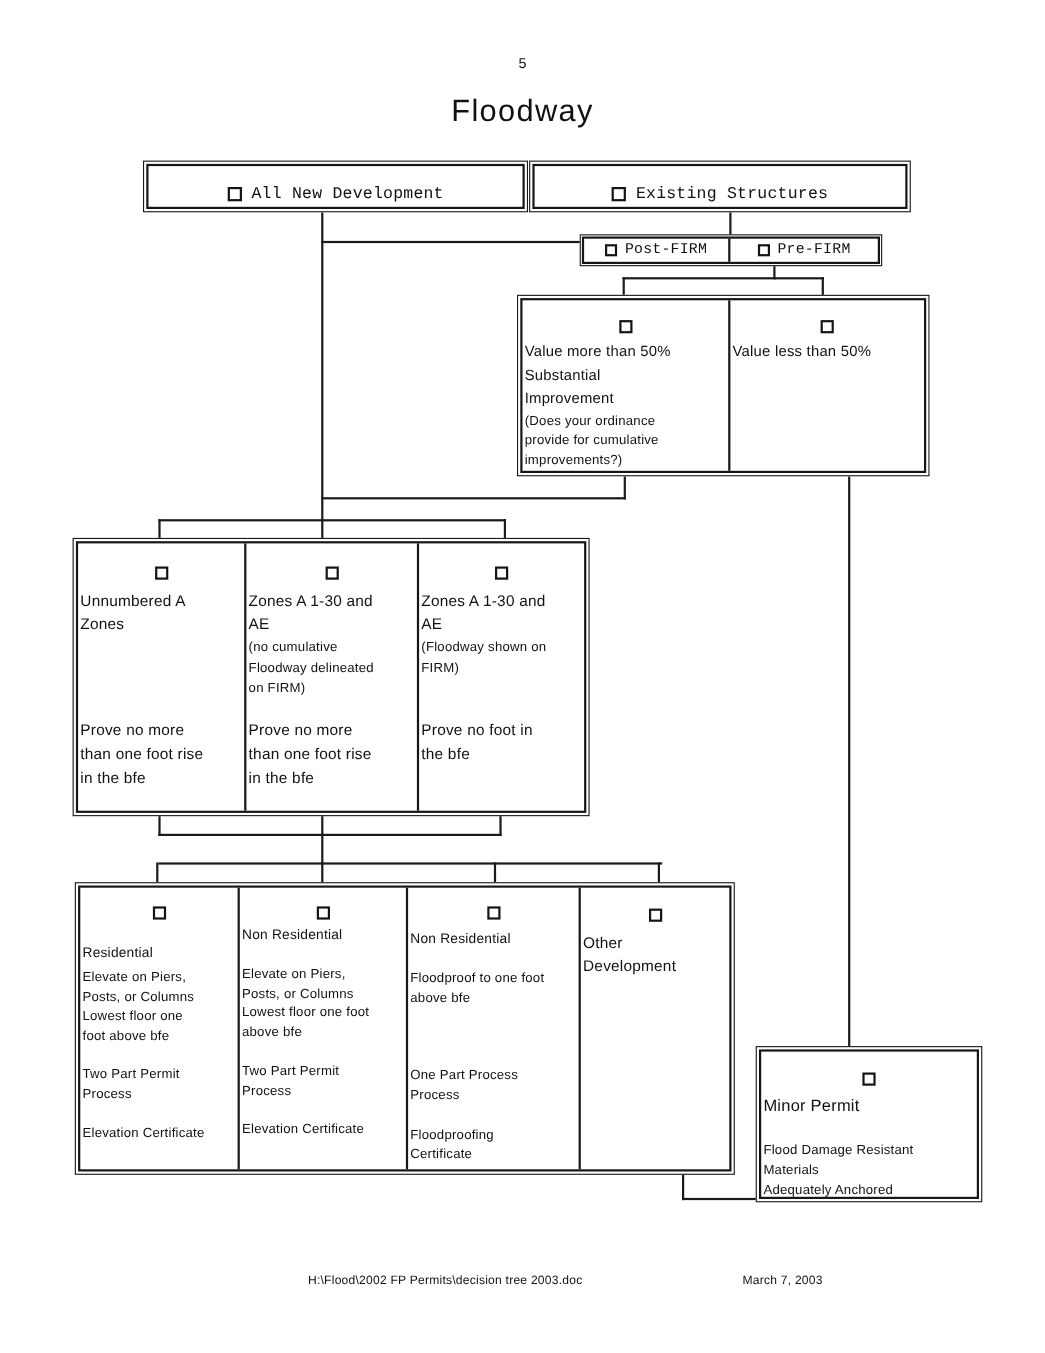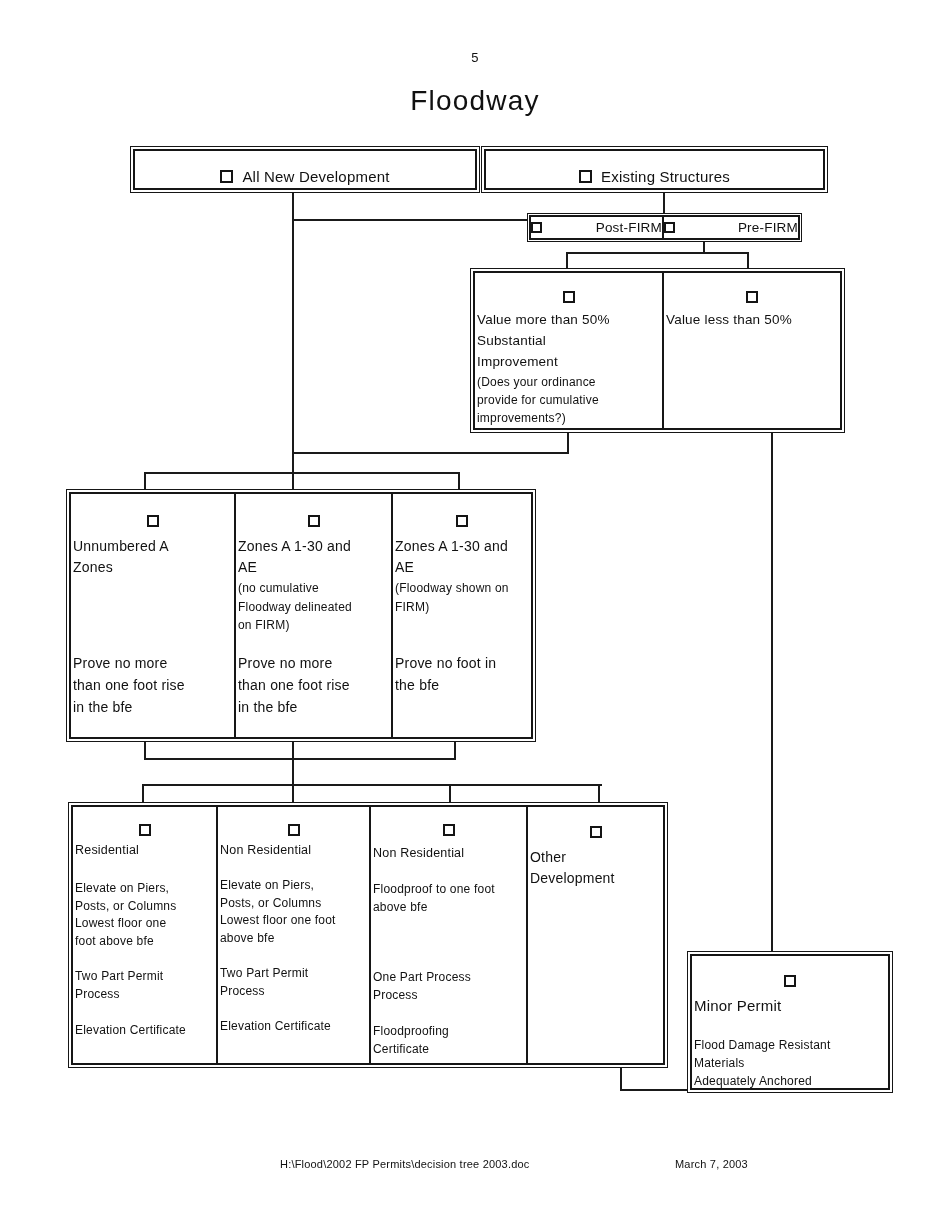--- a/index.html
+++ b/index.html
@@ -39,24 +39,24 @@
   .z-note   { font-size:12px; line-height:18.5px; }
   .z-action { font-size:14px; line-height:22px; }
   .v-main   { font-size:13.5px; line-height:21px; }
   .v-note   { font-size:12px; line-height:18px; }
   .o-title  { font-size:12.5px; line-height:17.5px; }
   .o-body   { font-size:12px; line-height:17.5px; }
   .m-title  { font-size:15px; line-height:20px; }
   .m-body   { font-size:12px; line-height:18px; }
   .center-row {
     width:100%; height:100%; display:flex;
-    align-items:center; justify-content:center;
+    align-items:center; justify-content:center;font-family:Liberation Mono, monospace;
   }
   .toplabel { font-size:15px; padding-top:7px; }
-  .firmlabel { font-size:13.5px;justify-content:space-between; }
+  .firmlabel { font-size:13.5px; }
   .pagenum { position:absolute; top:50px; left:0; width:950px; text-align:center; font-size:13px; }
   .doctitle {
     position:absolute; top:85px; left:0; width:950px; text-align:center;
     font-size:28px; letter-spacing:1.2px;
   }
   .footer-text { position:absolute; top:1158px; font-size:11px; white-space:nowrap; }
 </style>
 </head>
 <body>
 
@@ -147,21 +147,21 @@
       <span class="cb blk" style="top:18px"></span>
       <div class="tblock v-main" style="top:36px">
           <div>Value less than 50%</div>
         </div>
     </div>
   </div>
 </div>
 
 <div class="frame" style="left:66px;top:489px;width:470px;height:253px">
   <div class="frame-inner">
-    <div class="cell" style="width:163px">
+    <div class="cell" style="width:151px">
       <span class="cb blk" style="top:21px"></span>
       <div class="tblock z-title" style="top:42px">
           <div>Unnumbered A</div>
           <div>Zones</div>
         </div>
       <div class="tblock z-action" style="top:158px">
           <div>Prove no more</div>
           <div>than one foot rise</div>
           <div>in the bfe</div>
         </div>
@@ -198,21 +198,21 @@
           <div>the bfe</div>
         </div>
     </div>
   </div>
 </div>
 
 <div class="frame" style="left:68px;top:802px;width:600px;height:266px">
   <div class="frame-inner">
     <div class="cell" style="width:143px">
       <span class="cb blk" style="top:17px"></span>
-      <div class="tblock o-title" style="top:35px">
+      <div class="tblock o-title" style="top:51px">
           <div>Residential</div>
         </div>
       <div class="tblock o-body" style="top:73px">
           <div>Elevate on Piers,</div>
           <div>Posts, or Columns</div>
           <div>Lowest floor one</div>
           <div>foot above bfe</div>
         </div>
       <div class="tblock o-body" style="top:161px">
           <div>Two Part Permit</div>

